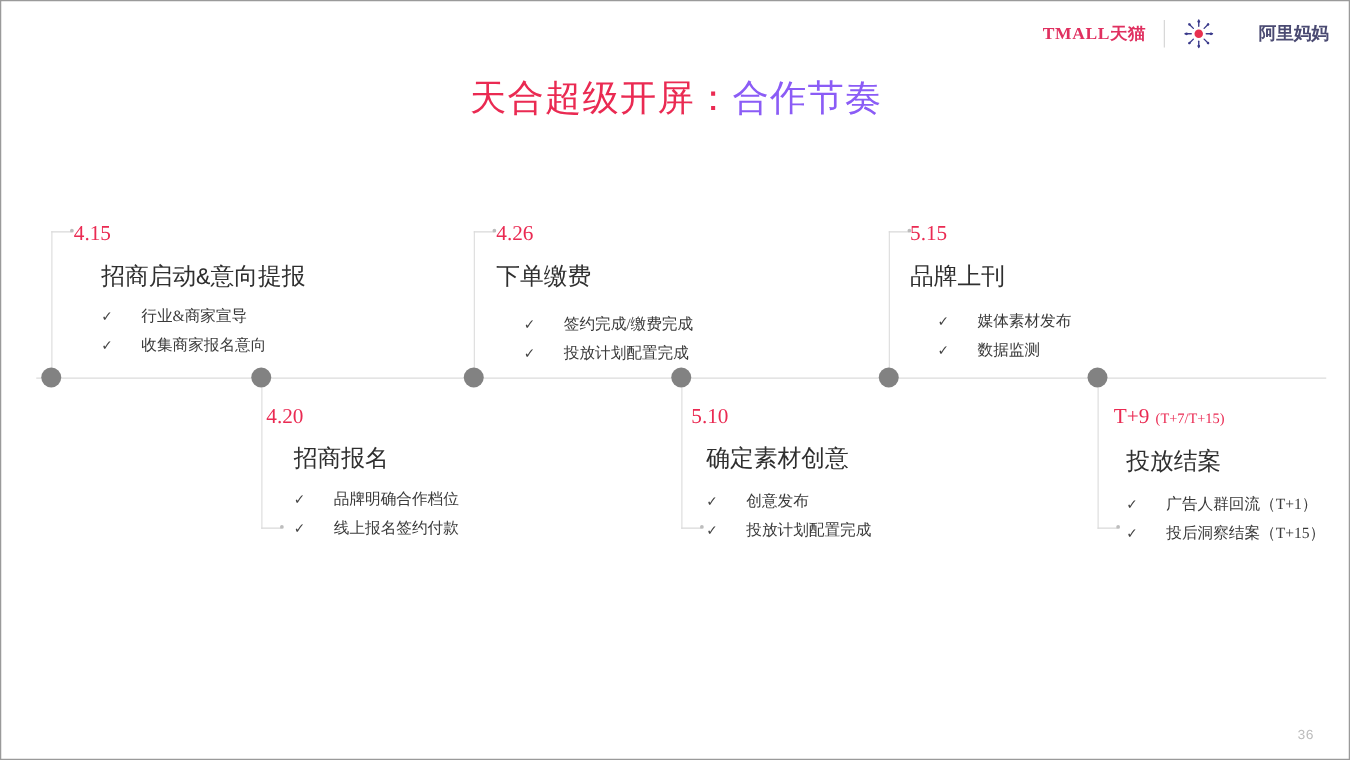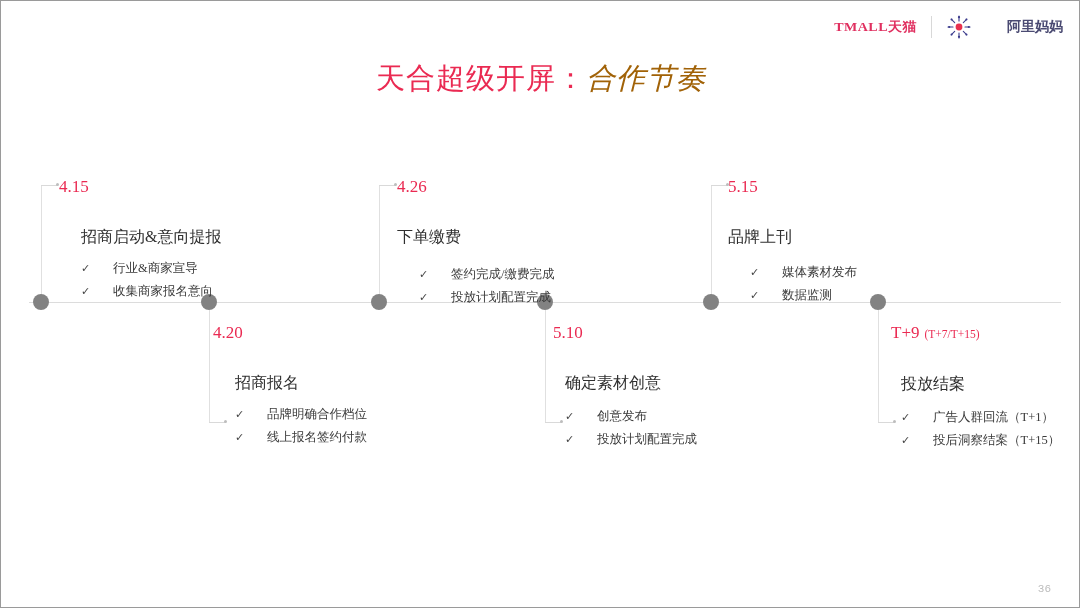--- a/index.html
+++ b/index.html
@@ -68,21 +68,21 @@
     position: absolute;
     top: 58px;
     left: 0;
     width: 1080px;
     text-align: center;
     font-size: 29px;
     letter-spacing: 1px;
     white-space: nowrap;
   }
   #title .t-red { color: #ea2a52; }
-  #title .t-dark { color: #a16207; font-style: italic; }
+  #title .t-dark { color: #8b5cf6; }
 
   
   #axis {
     position: absolute;
     left: 28px;
     top: 301px;
     width: 1032px;
     height: 1px;
     background: #dcdcdc;
   }
@@ -128,26 +128,27 @@
     color: #ea2a52;
     font-size: 17px;
     line-height: 20px;
     white-space: nowrap;
   }
   .ms-date .date-sub {
     font-size: 11.5px;
     margin-left: 5px;
   }
   .ms-head {
-    font-size: 16px;
+    font-size: 19px;
     color: #2f2f2f;
     line-height: 26px;
-    margin-top: 27px;
+    margin-top: 12px;
     margin-left: 22px;
     white-space: nowrap;
+    font-family: Liberation Mono, monospace;
   }
   .ms-list {
     margin-top: 7px;
     margin-left: 22px;
   }
   .ms-item {
     display: flex;
     align-items: baseline;
     font-size: 12.5px;
     color: #3a3a3a;

